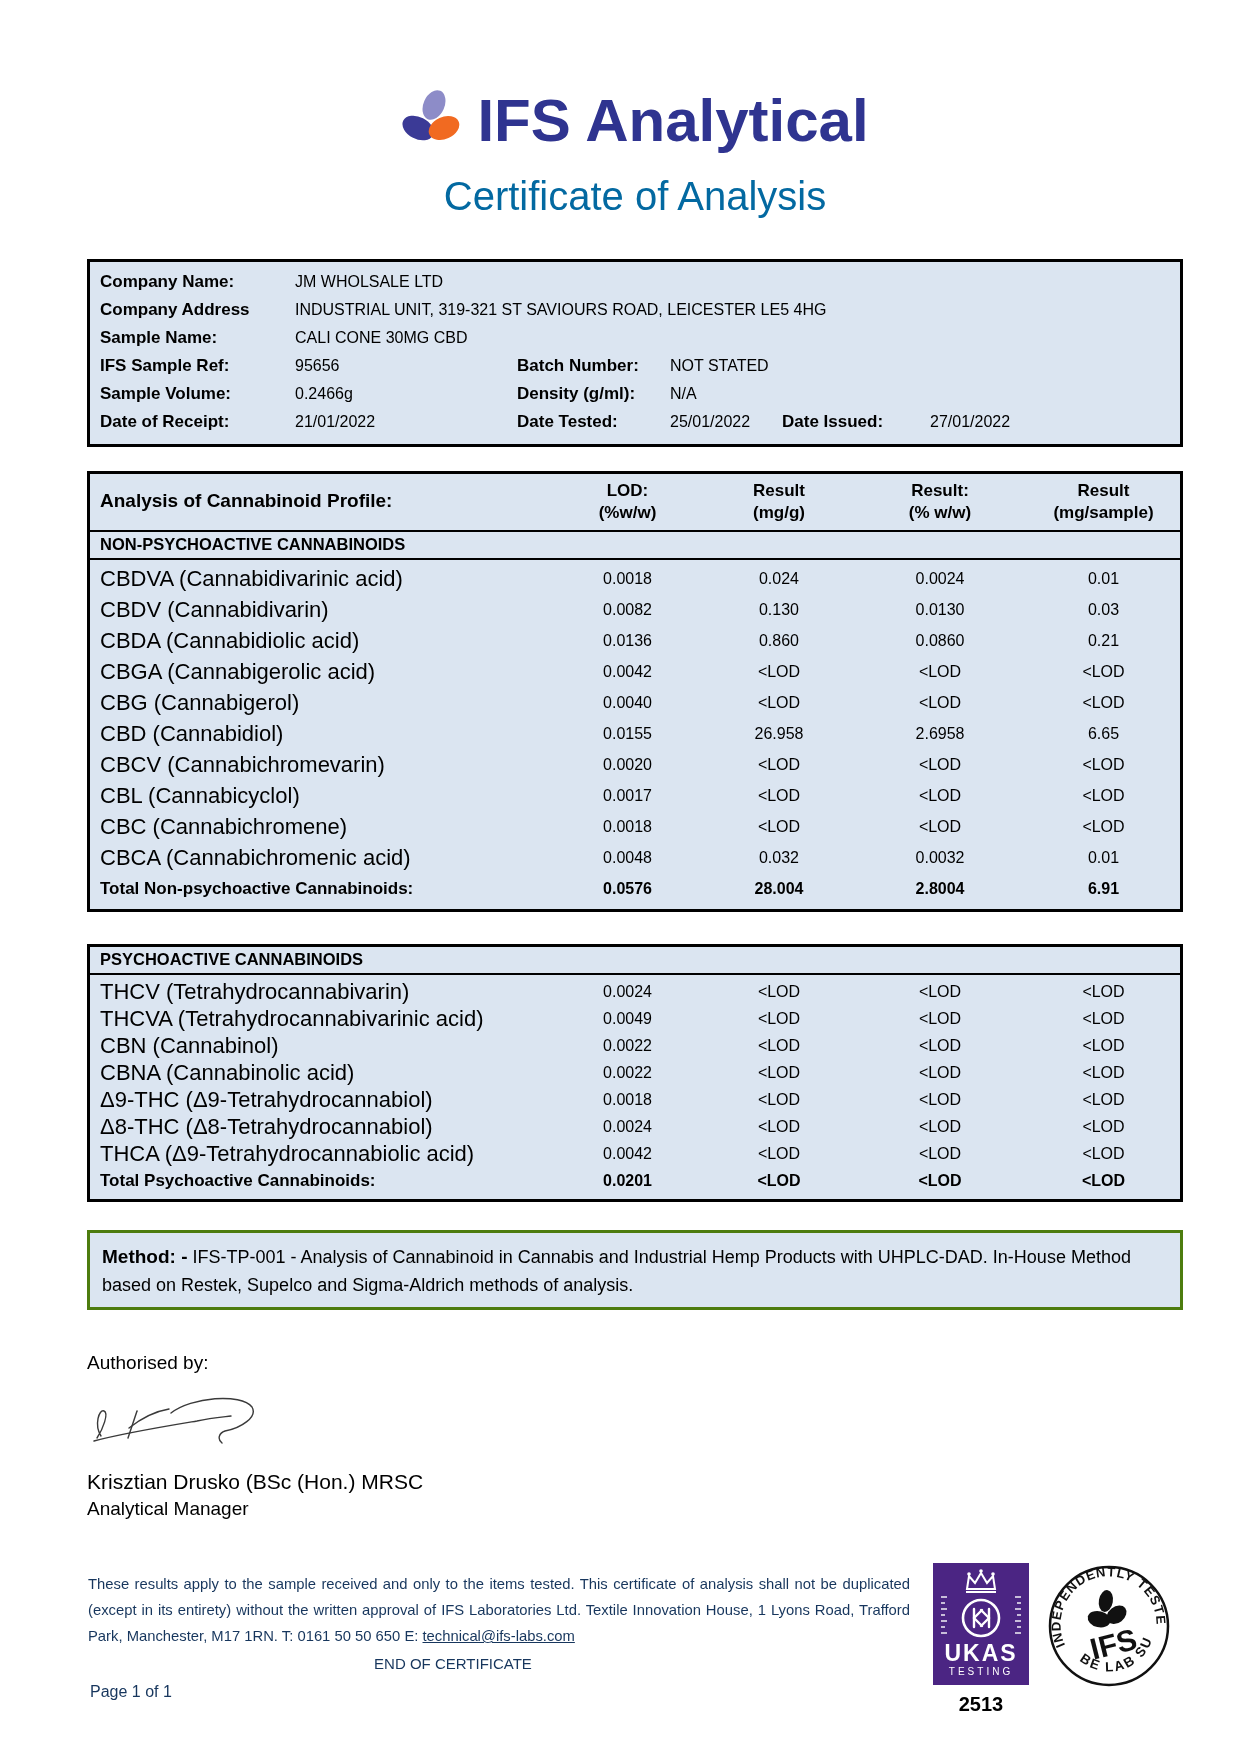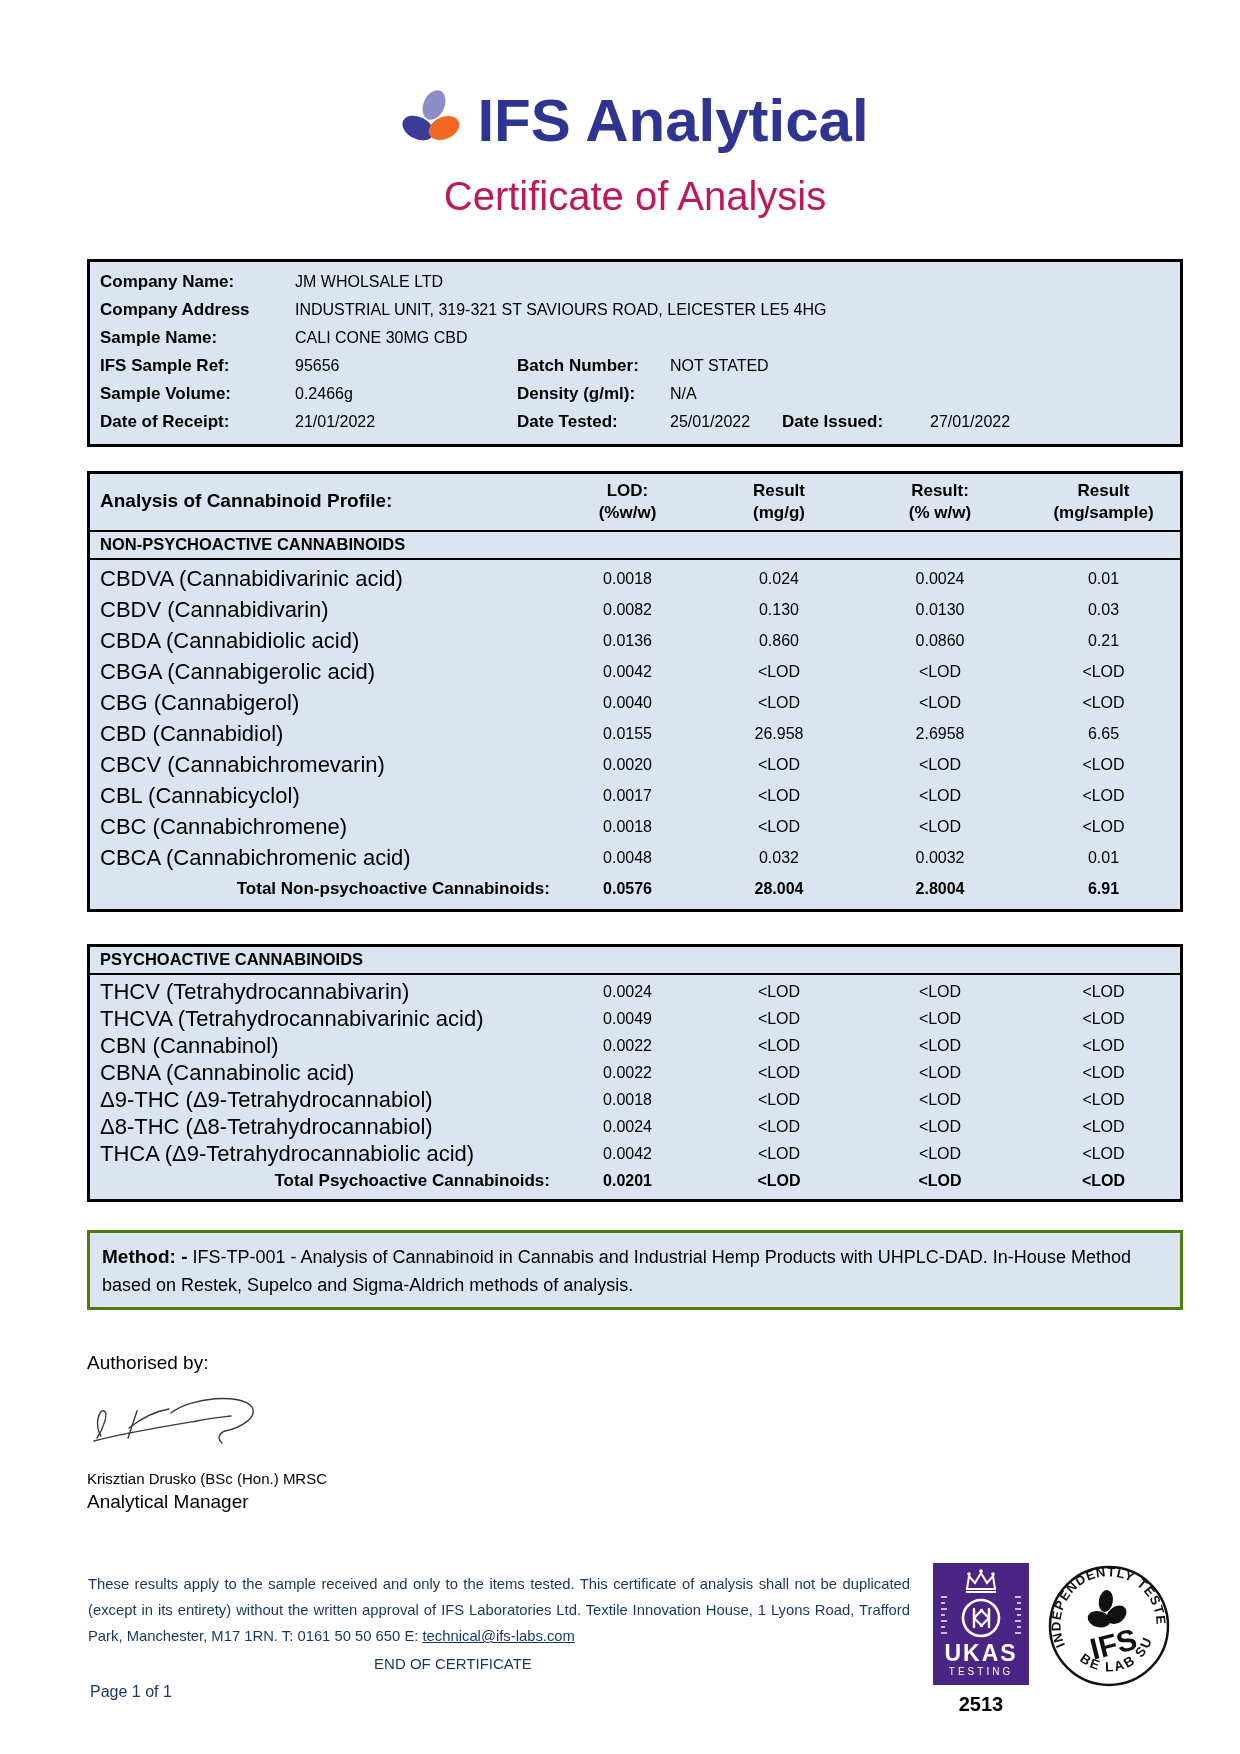--- a/index.html
+++ b/index.html
@@ -6,21 +6,21 @@
   body { background:#888; font-family:"Liberation Sans","DejaVu Sans",sans-serif; }
   .page {
     position:relative; width:1240px; height:1754px; background:#fff;
     margin:0 auto; overflow:hidden; color:#000;
   }
   .content { padding:78px 57px 0 87px; }
 
   
   .brand-row { display:flex; align-items:center; justify-content:center; gap:14px; height:84px; }
   .brand-text { font-size:60px; font-weight:bold; color:#2f3490; letter-spacing:0px; }
-  .cert-title { text-align:center; font-size:40px; color:#be185d; margin-top:12px; font-weight:400; }
+  .cert-title { text-align:center; font-size:40px; color:#0369a1; margin-top:12px; font-weight:400; }
 
   
   .info-table {
     margin-top:40px; background:#dbe5f1; border:3px solid #000;
     padding:6px 0 8px 0; width:1096px;
   }
   .info-row { display:grid; grid-template-columns:195px 222px 153px 112px 148px 1fr; padding:2px 10px; line-height:24px; }
   .info-row .lb { font-weight:bold; font-size:17px; white-space:nowrap; }
   .info-row .vl { font-size:16px; white-space:nowrap; overflow:visible; }
 
@@ -28,35 +28,35 @@
   .atable { margin-top:24px; background:#dbe5f1; border:3px solid #000; width:1096px; }
   .ahead { display:grid; grid-template-columns:460px 155px 148px 174px 1fr; border-bottom:2px solid #000; padding:4px 0 6px 0; }
   .atitle { font-weight:bold; font-size:19px; padding:12px 0 0 10px; }
   .acol { text-align:center; font-weight:bold; font-size:17px; line-height:22px; padding-top:2px; }
   .asection { font-weight:bold; font-size:16.5px; padding:3px 10px 4px 10px; border-bottom:2px solid #000; }
   .arow { display:grid; grid-template-columns:460px 155px 148px 174px 1fr; line-height:31px; }
   .t2 .arow { line-height:27px; }
   .arow .nm { font-size:22px; padding-left:10px; white-space:nowrap; }
   .arow .num { font-size:16px; text-align:center; }
   .arow.total { font-weight:bold; }
-  .arow.total .nm { font-size:17px;text-align:right; }
+  .arow.total .nm { font-size:17px; }
   .rows-wrap { padding:3px 0 5px 0; }
 
   
   .method-box {
     margin-top:28px; width:1096px; background:#dbe5f1; border:3px solid #4d7c0f;
     padding:10px 12px 8px 12px; font-size:18px; line-height:28px;
   }
   .method-box .mlabel { font-weight:bold; font-size:19px; }
 
   
   .auth { margin-top:42px; }
   .auth-heading { font-size:19px; }
   .sig { margin:10px 0 8px 2px; }
-  .sig-name { font-size:15px; margin-top:16px; }
+  .sig-name { font-size:21px; margin-top:16px; }
   .sig-title { font-size:19px; margin-top:4px; }
 
   
   .footer { position:absolute; left:88px; top:1563px; width:1102px; color:#17365d; }
   .disclaimer { position:absolute; left:0; top:8px; width:822px; font-size:14.8px; line-height:26px; text-align:justify; }
   .email-link { color:#17365d; text-decoration:underline; }
   .end-cert { position:absolute; left:0; top:92px; width:730px; text-align:center; font-size:15px; }
   .page-num { position:absolute; left:2px; top:120px; font-size:16px; }
   .ukas-block { position:absolute; left:845px; top:0; width:96px; text-align:center; }
   .ukas-number { color:#000; font-weight:bold; font-size:20px; margin-top:4px; }

